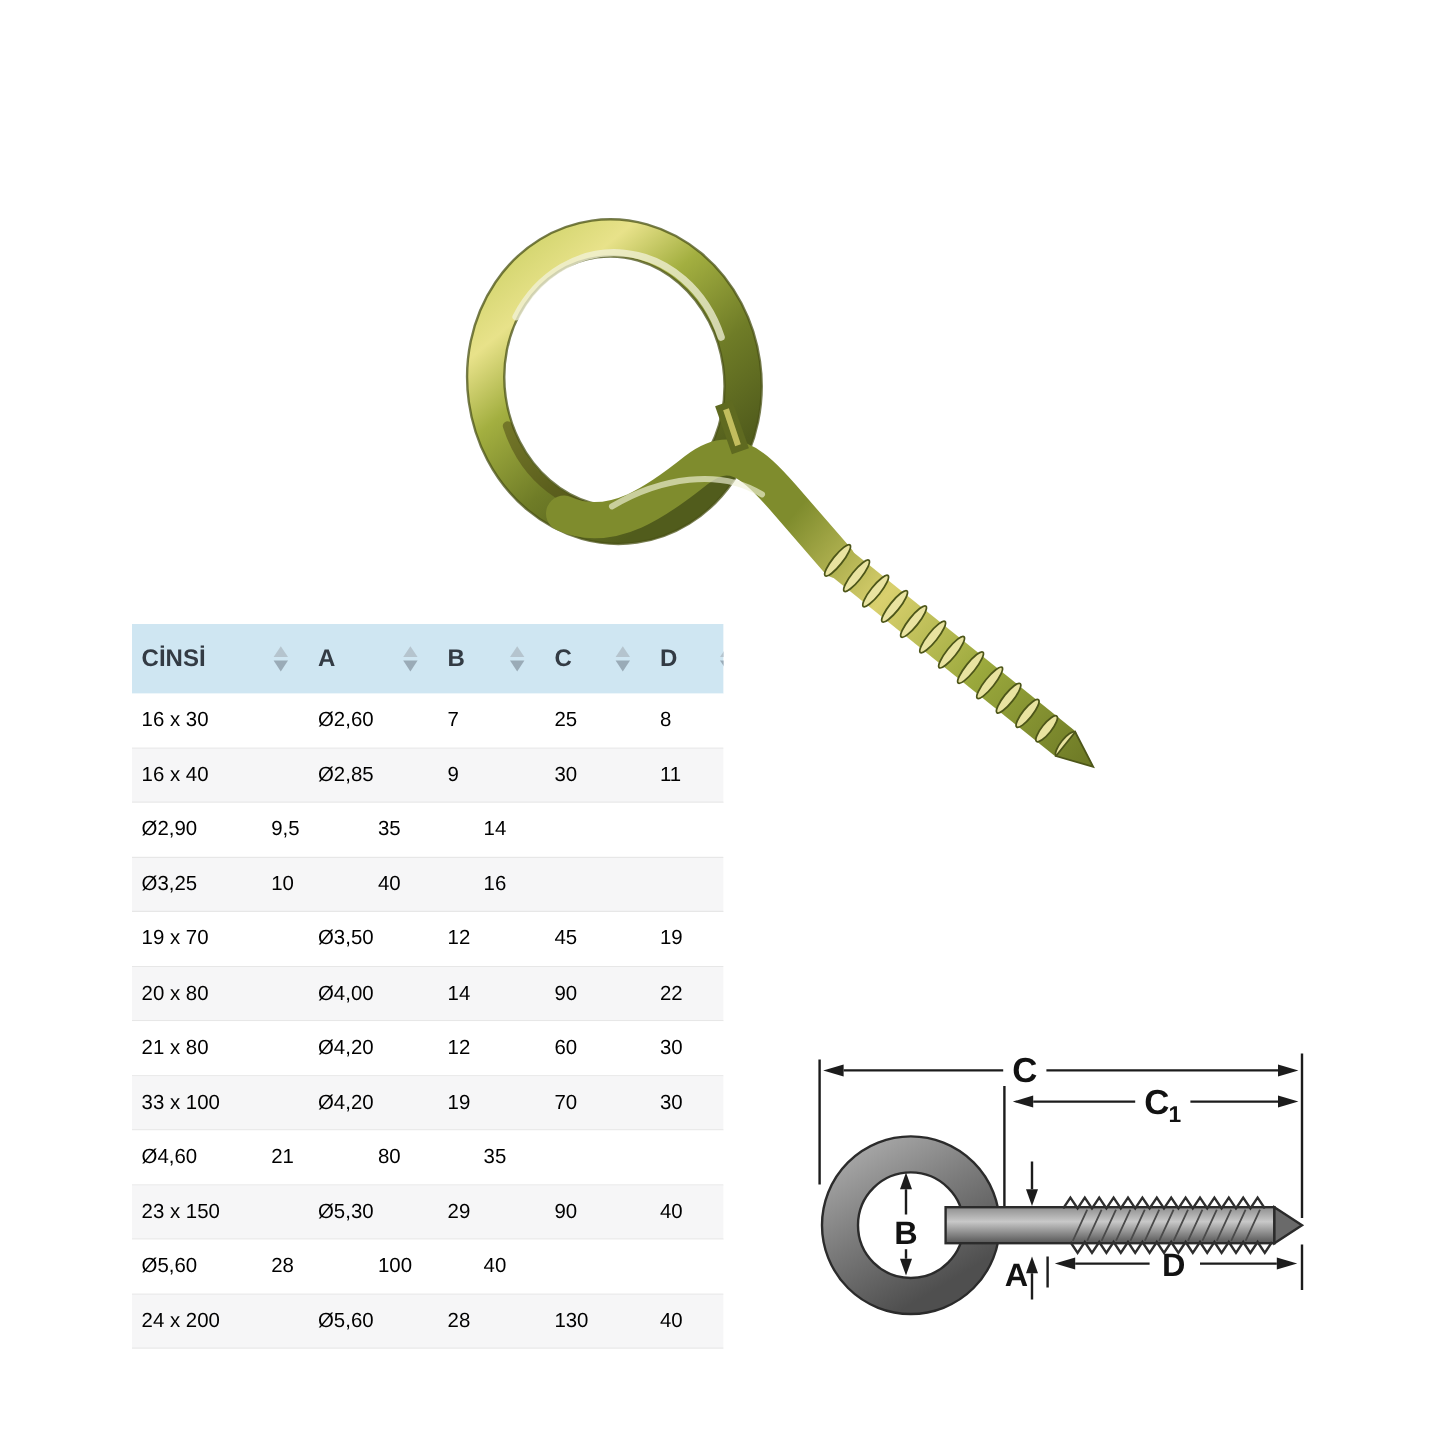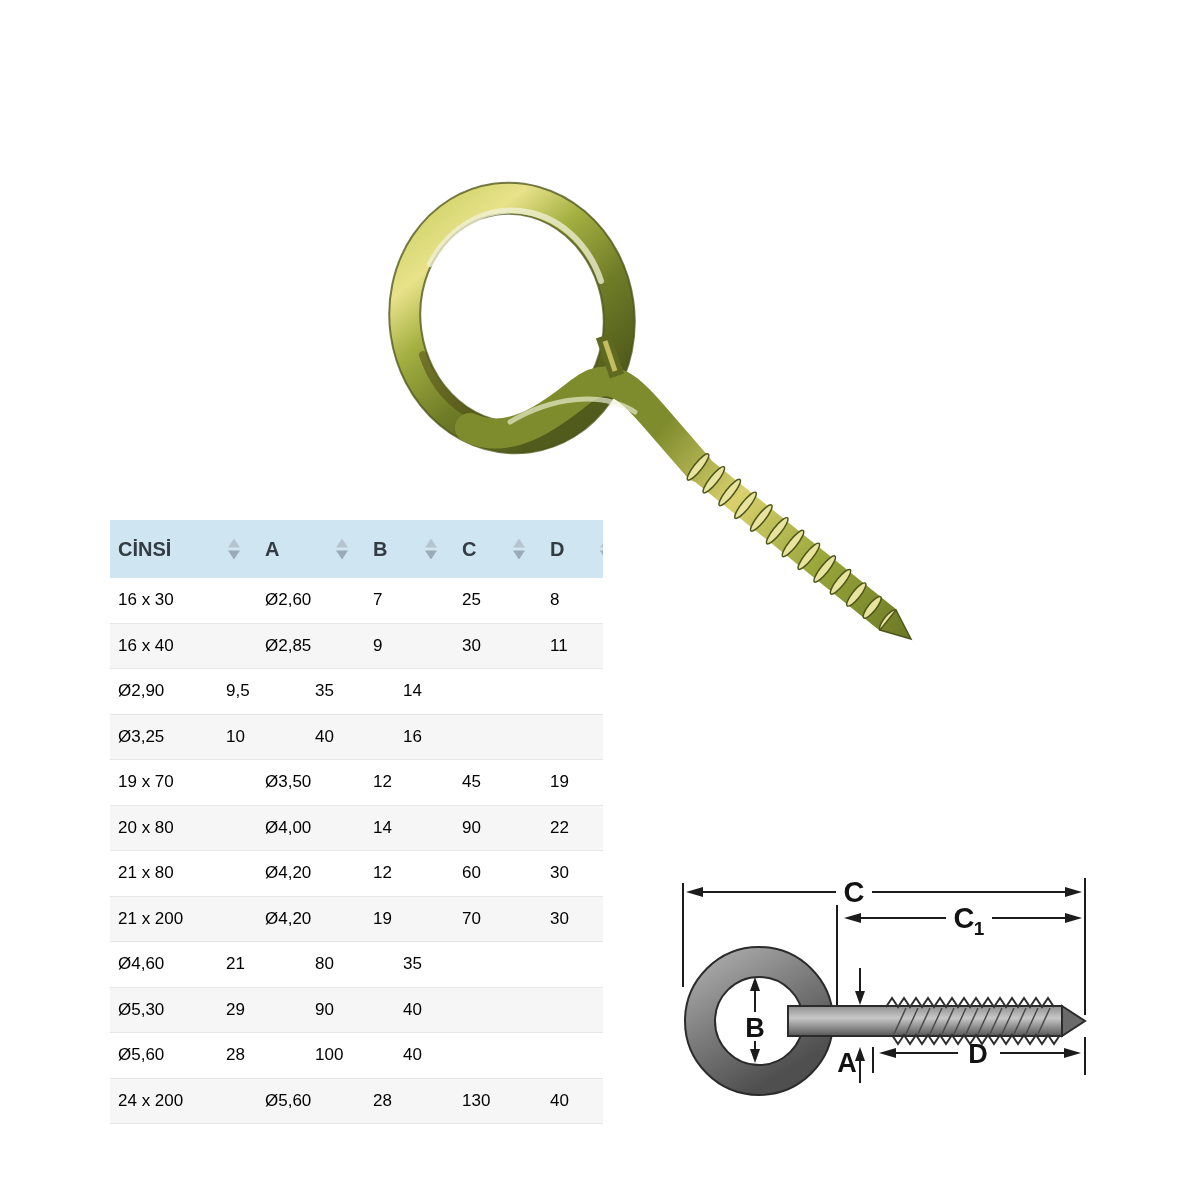--- a/index.html
+++ b/index.html
@@ -168,33 +168,34 @@
           <div class="td col4">22</div>
         </div>
         <div class="tr">
           <div class="td col0">21 x 80</div>
           <div class="td col1">Ø4,20</div>
           <div class="td col2">12</div>
           <div class="td col3">60</div>
           <div class="td col4">30</div>
         </div>
         <div class="tr alt">
-          <div class="td col0">21 x 200</div>
+          <div class="td col0">33 x 100</div>
           <div class="td col1">Ø4,20</div>
           <div class="td col2">19</div>
           <div class="td col3">70</div>
           <div class="td col4">30</div>
         </div>
         <div class="tr">
           <div class="td col1">Ø4,60</div>
           <div class="td col2">21</div>
           <div class="td col3">80</div>
           <div class="td col4">35</div>
         </div>
         <div class="tr alt">
+          <div class="td col0">23 x 150</div>
           <div class="td col1">Ø5,30</div>
           <div class="td col2">29</div>
           <div class="td col3">90</div>
           <div class="td col4">40</div>
         </div>
         <div class="tr">
           <div class="td col1">Ø5,60</div>
           <div class="td col2">28</div>
           <div class="td col3">100</div>
           <div class="td col4">40</div>

